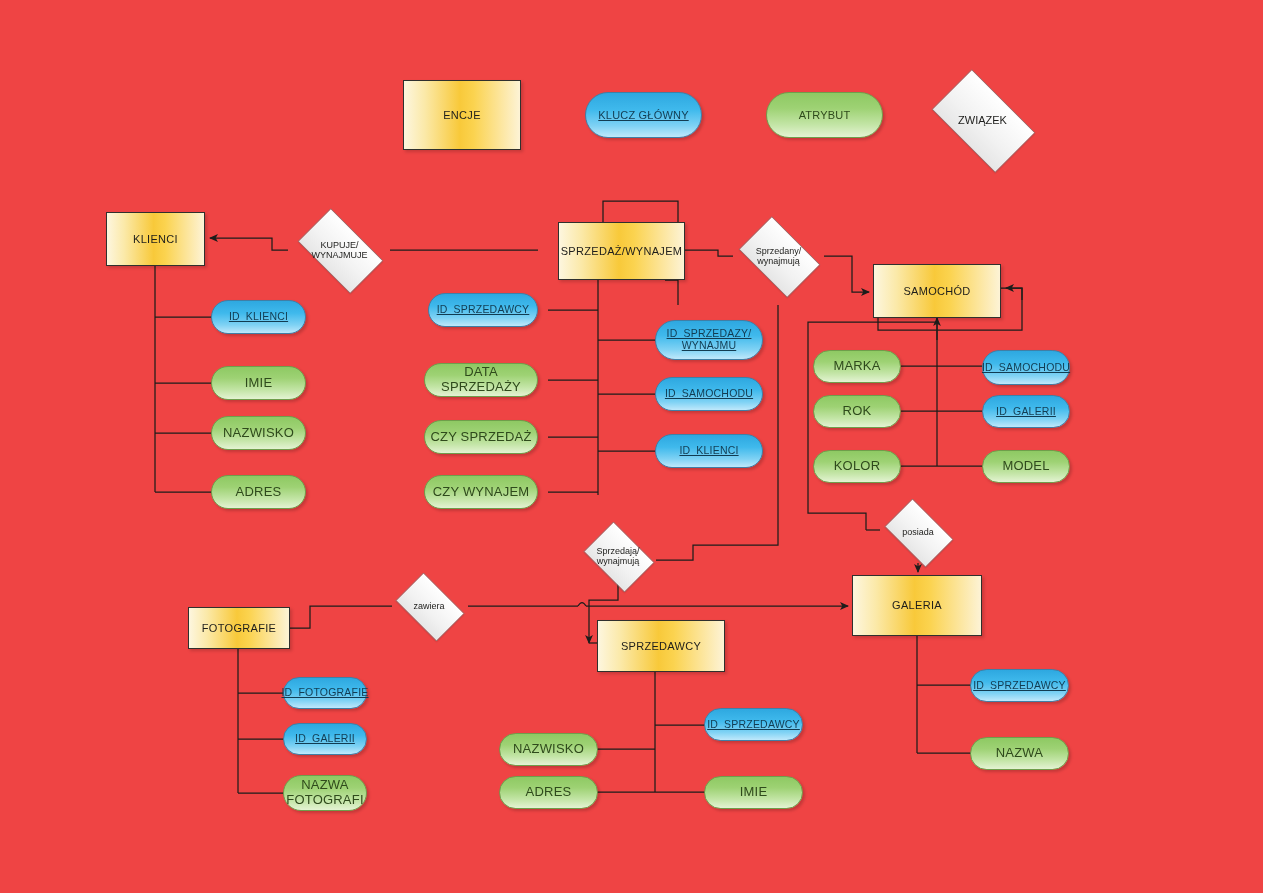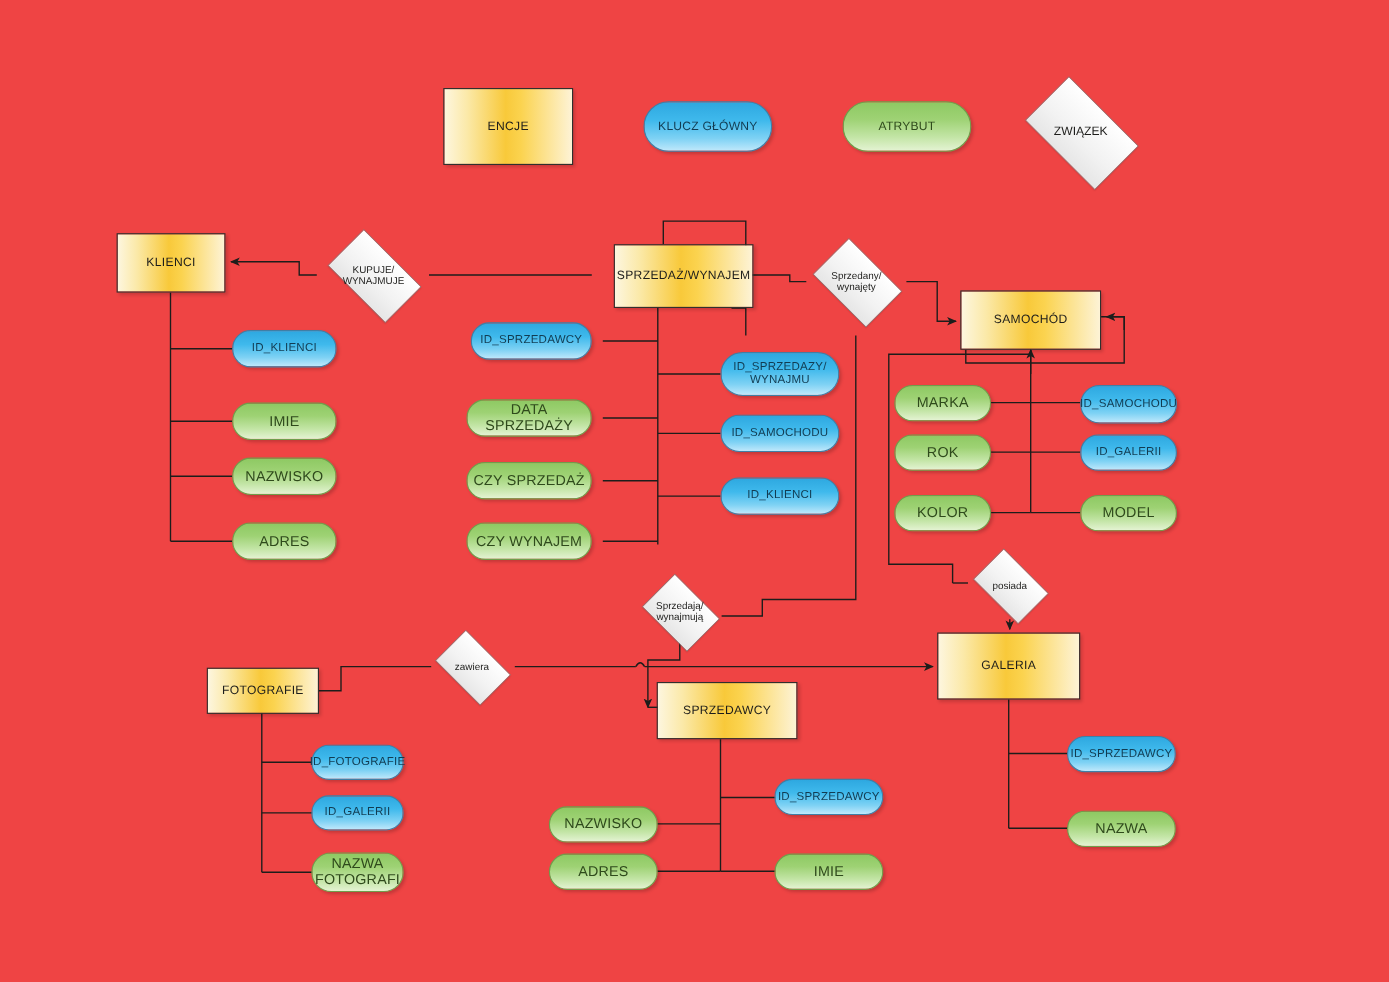--- a/index.html
+++ b/index.html
@@ -48,20 +48,21 @@
   
   .keyattr {
     border: 1.1px solid #3f7fa6;
     border-radius: 999px;
     background: linear-gradient(to bottom,
         #2ea8e0 0%, #3fb9ec 38%, #7fd2f4 75%, #bfe8fb 100%);
     box-shadow: 2px 2px 3px rgba(0,0,0,0.18);
     font-size: 10.5px;
     color: #123c52;
     letter-spacing: .2px;
+    text-decoration: underline;
   }
   
   .attr {
     border: 1.1px solid #6f9e4b;
     border-radius: 999px;
     background: linear-gradient(to bottom,
         #8ec963 0%, #9ed274 35%, #c3e5a6 72%, #e4f3d3 100%);
     box-shadow: 2px 2px 3px rgba(0,0,0,0.18);
     font-size: 13px;
     color: #2f4a1c;
@@ -206,21 +207,21 @@
 
   <div class="node rel" style="left:288px; top:218px; width:103px; height:64px;">
     <span class="dia"></span>
     <span class="txt">KUPUJE/
 WYNAJMUJE</span>
   </div>
 
   <div class="node rel" style="left:731px; top:224px; width:95px; height:64px;">
     <span class="dia"></span>
     <span class="txt">Sprzedany/
-wynajęty</span>
+wynajmują</span>
   </div>
 
   <div class="node rel" style="left:578px; top:527px; width:80px; height:58px;">
     <span class="dia"></span>
     <span class="txt">Sprzedają/
 wynajmują</span>
   </div>
 
   <div class="node rel" style="left:389px; top:579px; width:80px; height:54px;">
     <span class="dia"></span>

